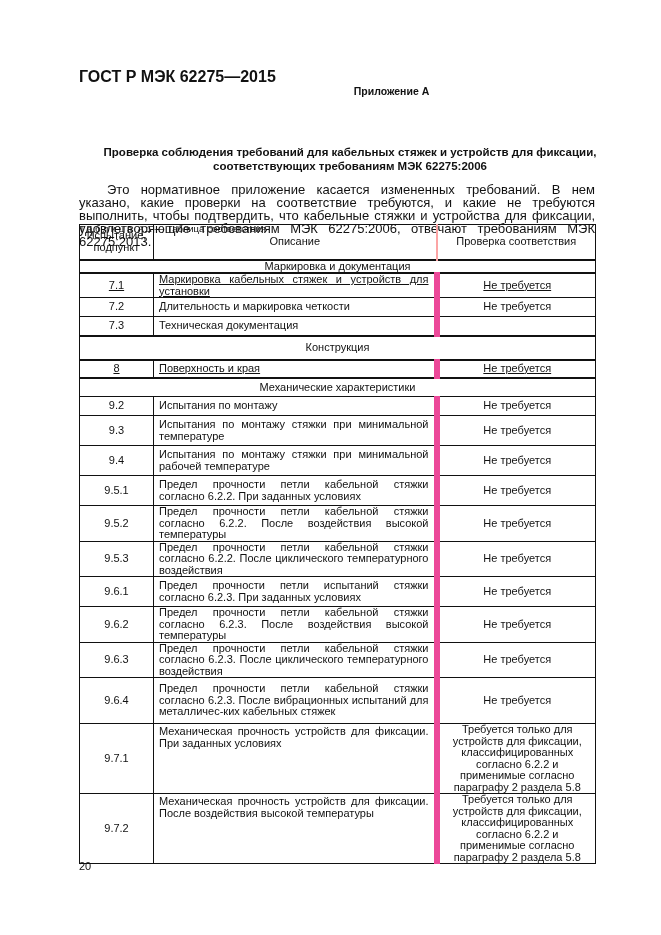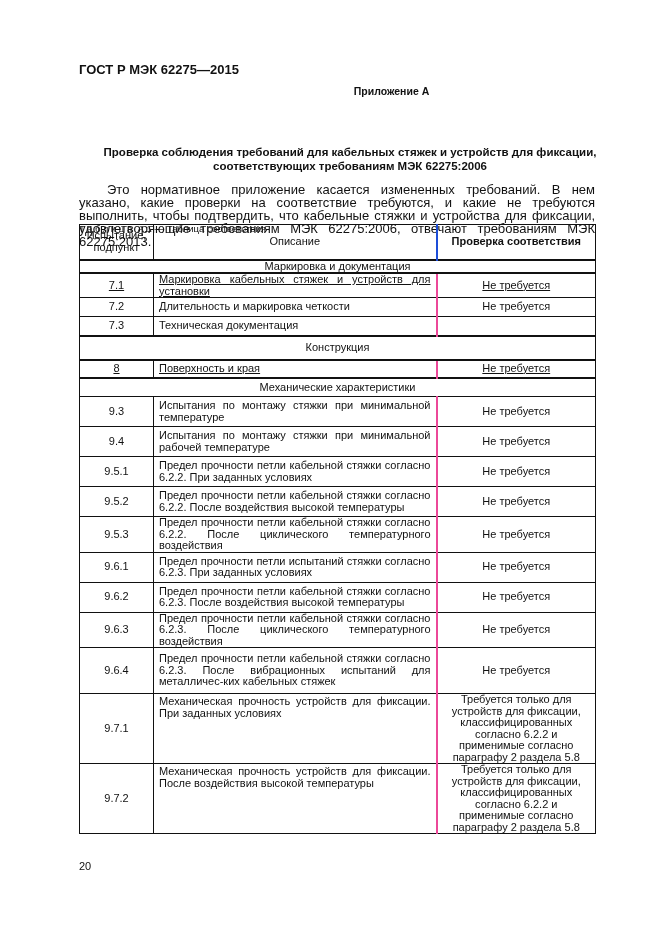--- a/index.html
+++ b/index.html
@@ -1,22 +1,22 @@
 <!DOCTYPE html>
 <html><head>
 <meta charset="utf-8">
 <style>
   html, body { margin: 0; padding: 0; background: #ffffff; }
   body {
     width: 661px; height: 935px; position: relative; overflow: hidden;
     font-family: "Liberation Sans", sans-serif; color: #111111;
   }
   .doc-code {
-    position: absolute; left: 79px; top: 62px;
-    font-size: 13px; font-weight: bold; letter-spacing: 0px;
+    position: absolute; left: 79px; top: 68px;
+    font-size: 16px; font-weight: bold; letter-spacing: 0px;
   }
   .annex {
     position: absolute; left: 0; width: 661px; top: 85px;
     text-align: center; font-size: 10.5px; font-weight: bold; line-height: 13px; padding-left: 46px;
   }
   .annex .annex-title { margin-left: 30px; }
   .annex .annex-status { margin-left: 30px; }
   .heading {
     position: absolute; left: 90px; width: 520px; top: 145px;
     text-align: center; font-size: 11.5px; font-weight: bold; line-height: 14px;
@@ -39,22 +39,22 @@
   table.compliance col.c1 { width: 74px; }
   table.compliance col.c2 { width: 283px; }
   table.compliance col.c3 { width: 159px; }
   table.compliance td, table.compliance th {
     border: 1px solid #111111; padding: 0 4px; vertical-align: middle;
     font-weight: normal;
   }
   table.compliance th { text-align: center; }
   table.compliance td.num { text-align: center; }
   table.compliance td.desc { text-align: justify; padding-left: 5px; padding-right: 5px; }
-  table.compliance td.check { text-align: center; border-left: 2px solid #ec4899; }
-  table.compliance th.check { border-left: 2px solid #1d4ed8; font-weight: bold; }
+  table.compliance td.check { text-align: center; border-left: 6px solid #ec4899; }
+  table.compliance th.check { border-left: 2px solid #fca5a5; }
   table.compliance tr.section td { text-align: center; border-top: 2px solid #111111; }
   table.compliance tr.after-section td { border-top: 2px solid #111111; text-decoration: underline; }
   table.compliance td.top { vertical-align: top; padding-top: 2px; }
   .page-number {
     position: absolute; left: 79px; top: 860px; font-size: 11px; text-align: right;
   }
 </style>
 </head>
 <body>
 
@@ -116,20 +116,25 @@
     </tr>
     <tr class="after-section" style="height:18px">
       <td class="num">8</td>
       <td class="desc">Поверхность и края</td>
       <td class="check">Не требуется</td>
     </tr>
 
     <tr class="section" style="height:19px">
       <td colspan="3">Механические характеристики</td>
     </tr>
+    <tr style="height:19px">
+      <td class="num">9.2</td>
+      <td class="desc">Испытания по монтажу</td>
+      <td class="check">Не требуется</td>
+    </tr>
     <tr style="height:30px">
       <td class="num">9.3</td>
       <td class="desc">Испытания по монтажу стяжки при минимальной температуре</td>
       <td class="check">Не требуется</td>
     </tr>
     <tr style="height:30px">
       <td class="num">9.4</td>
       <td class="desc">Испытания по монтажу стяжки при минимальной рабочей температуре</td>
       <td class="check">Не требуется</td>
     </tr>

